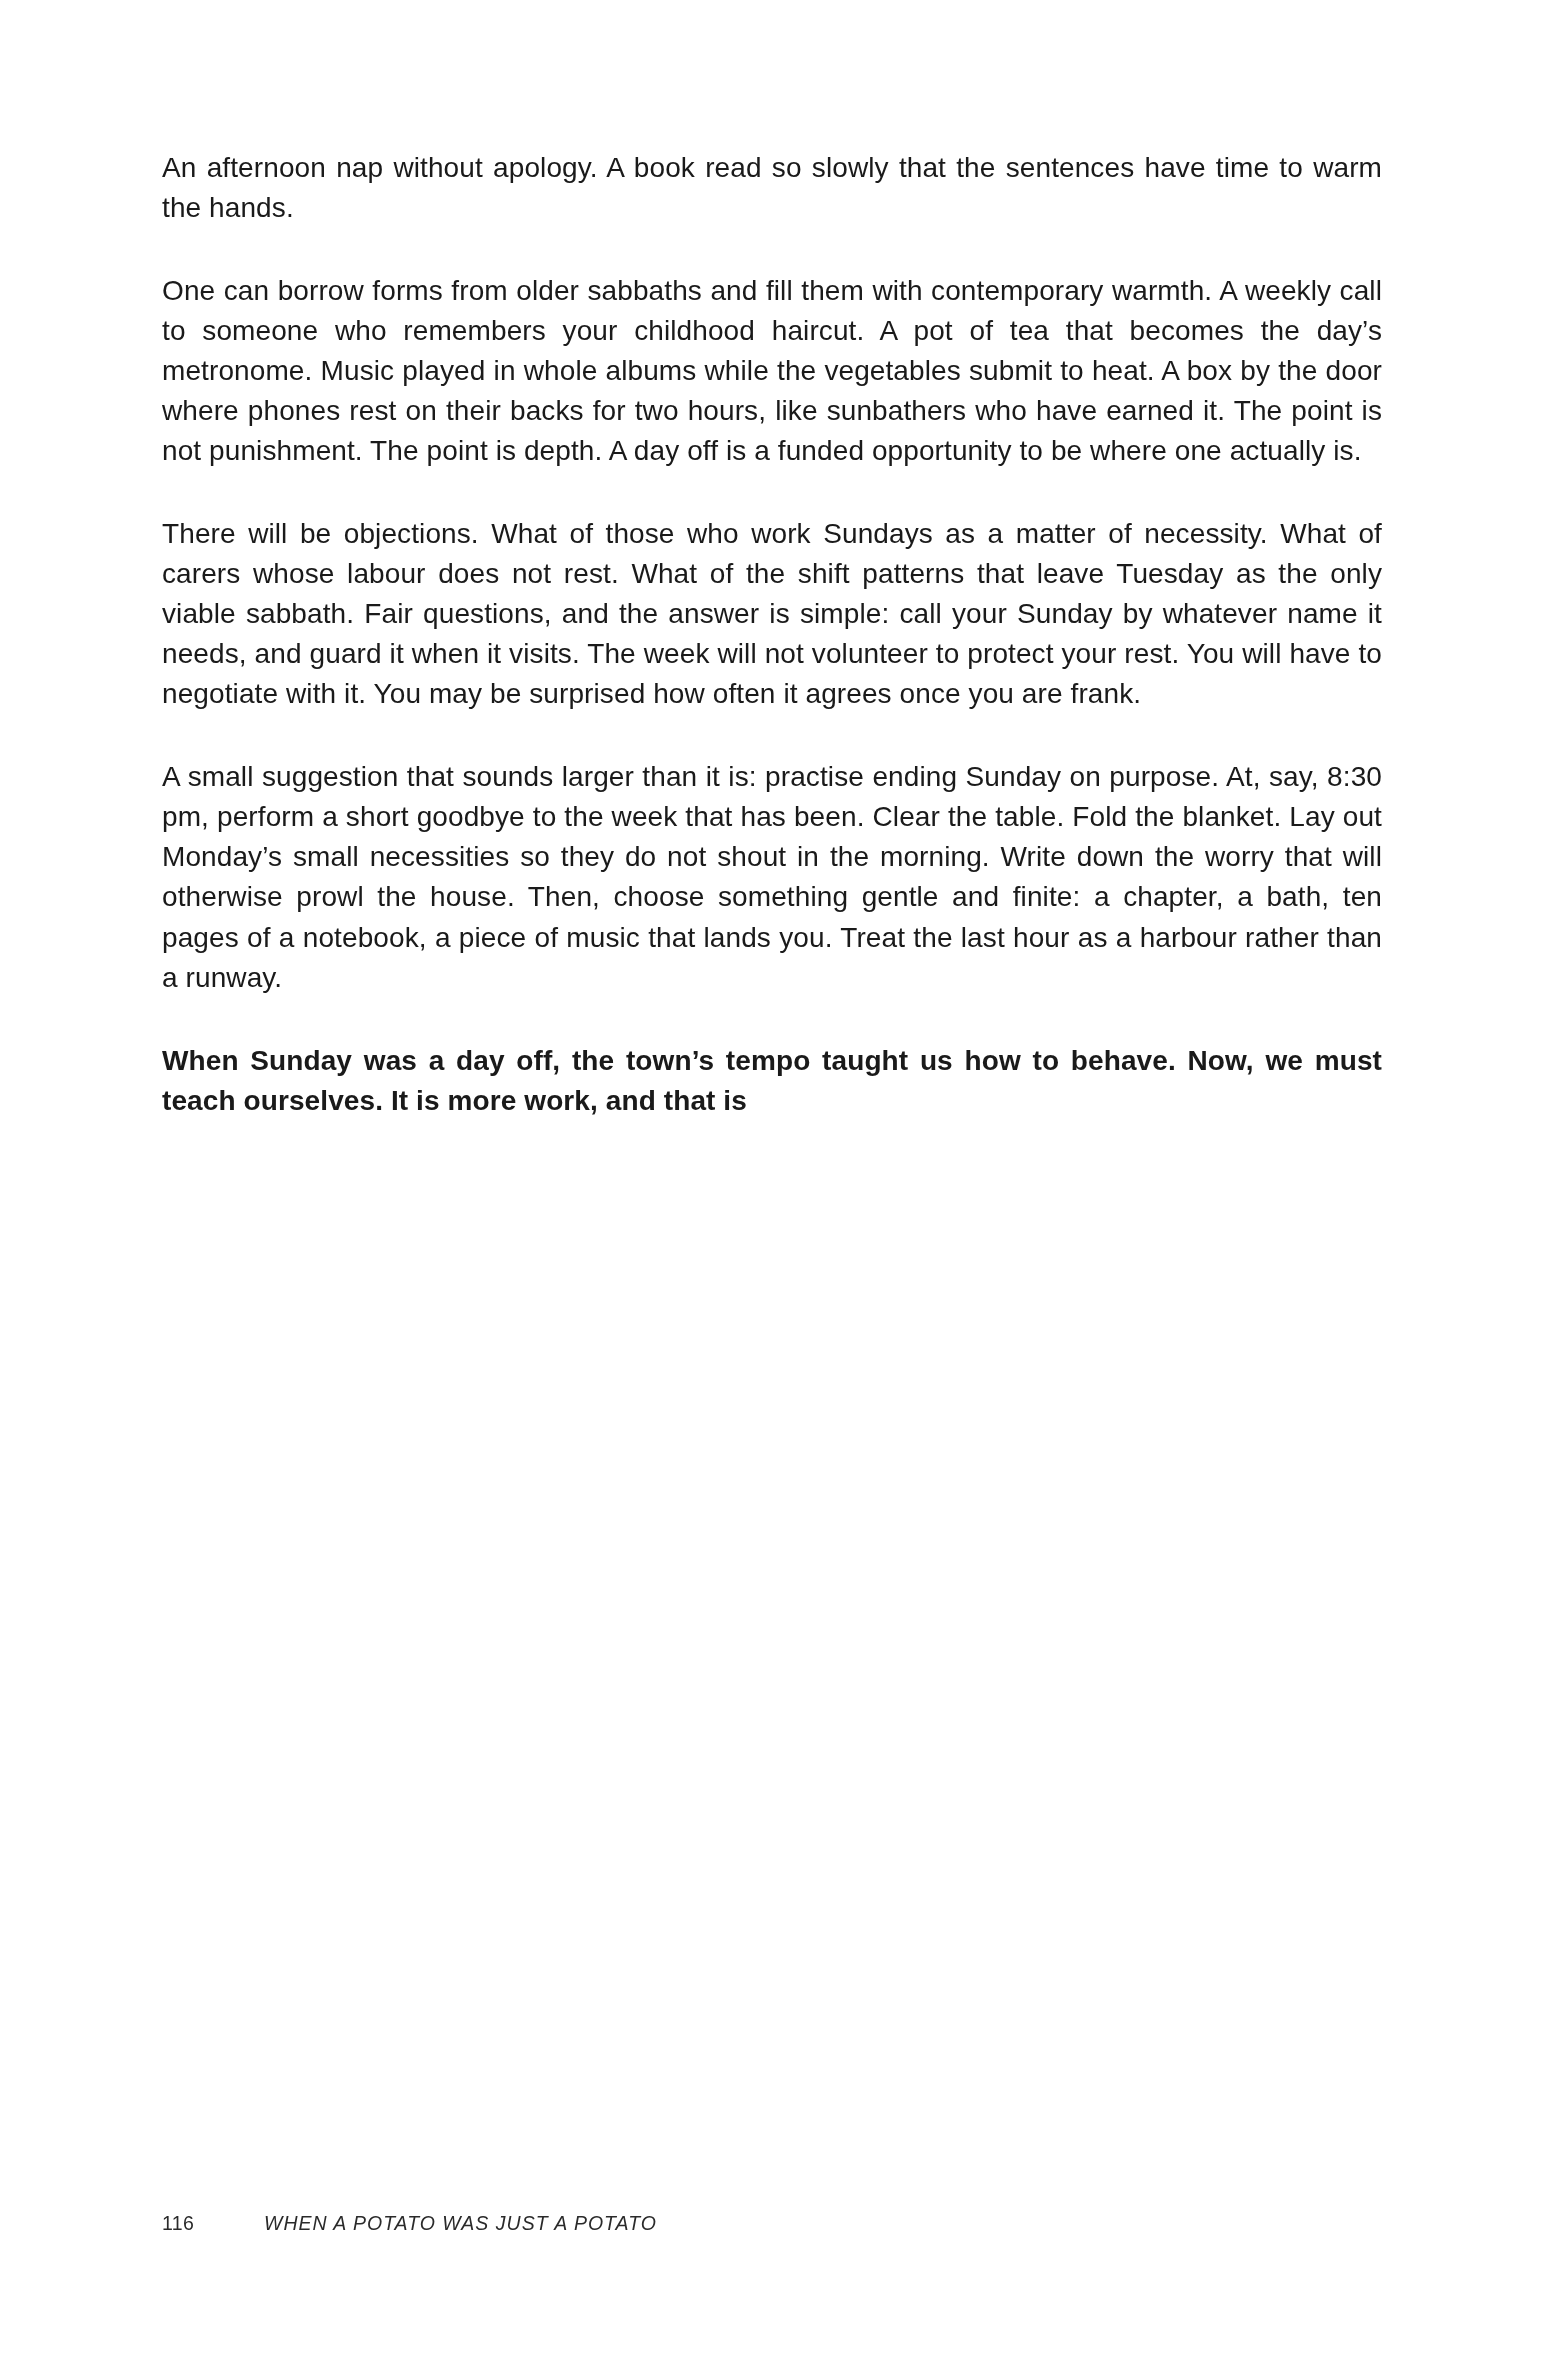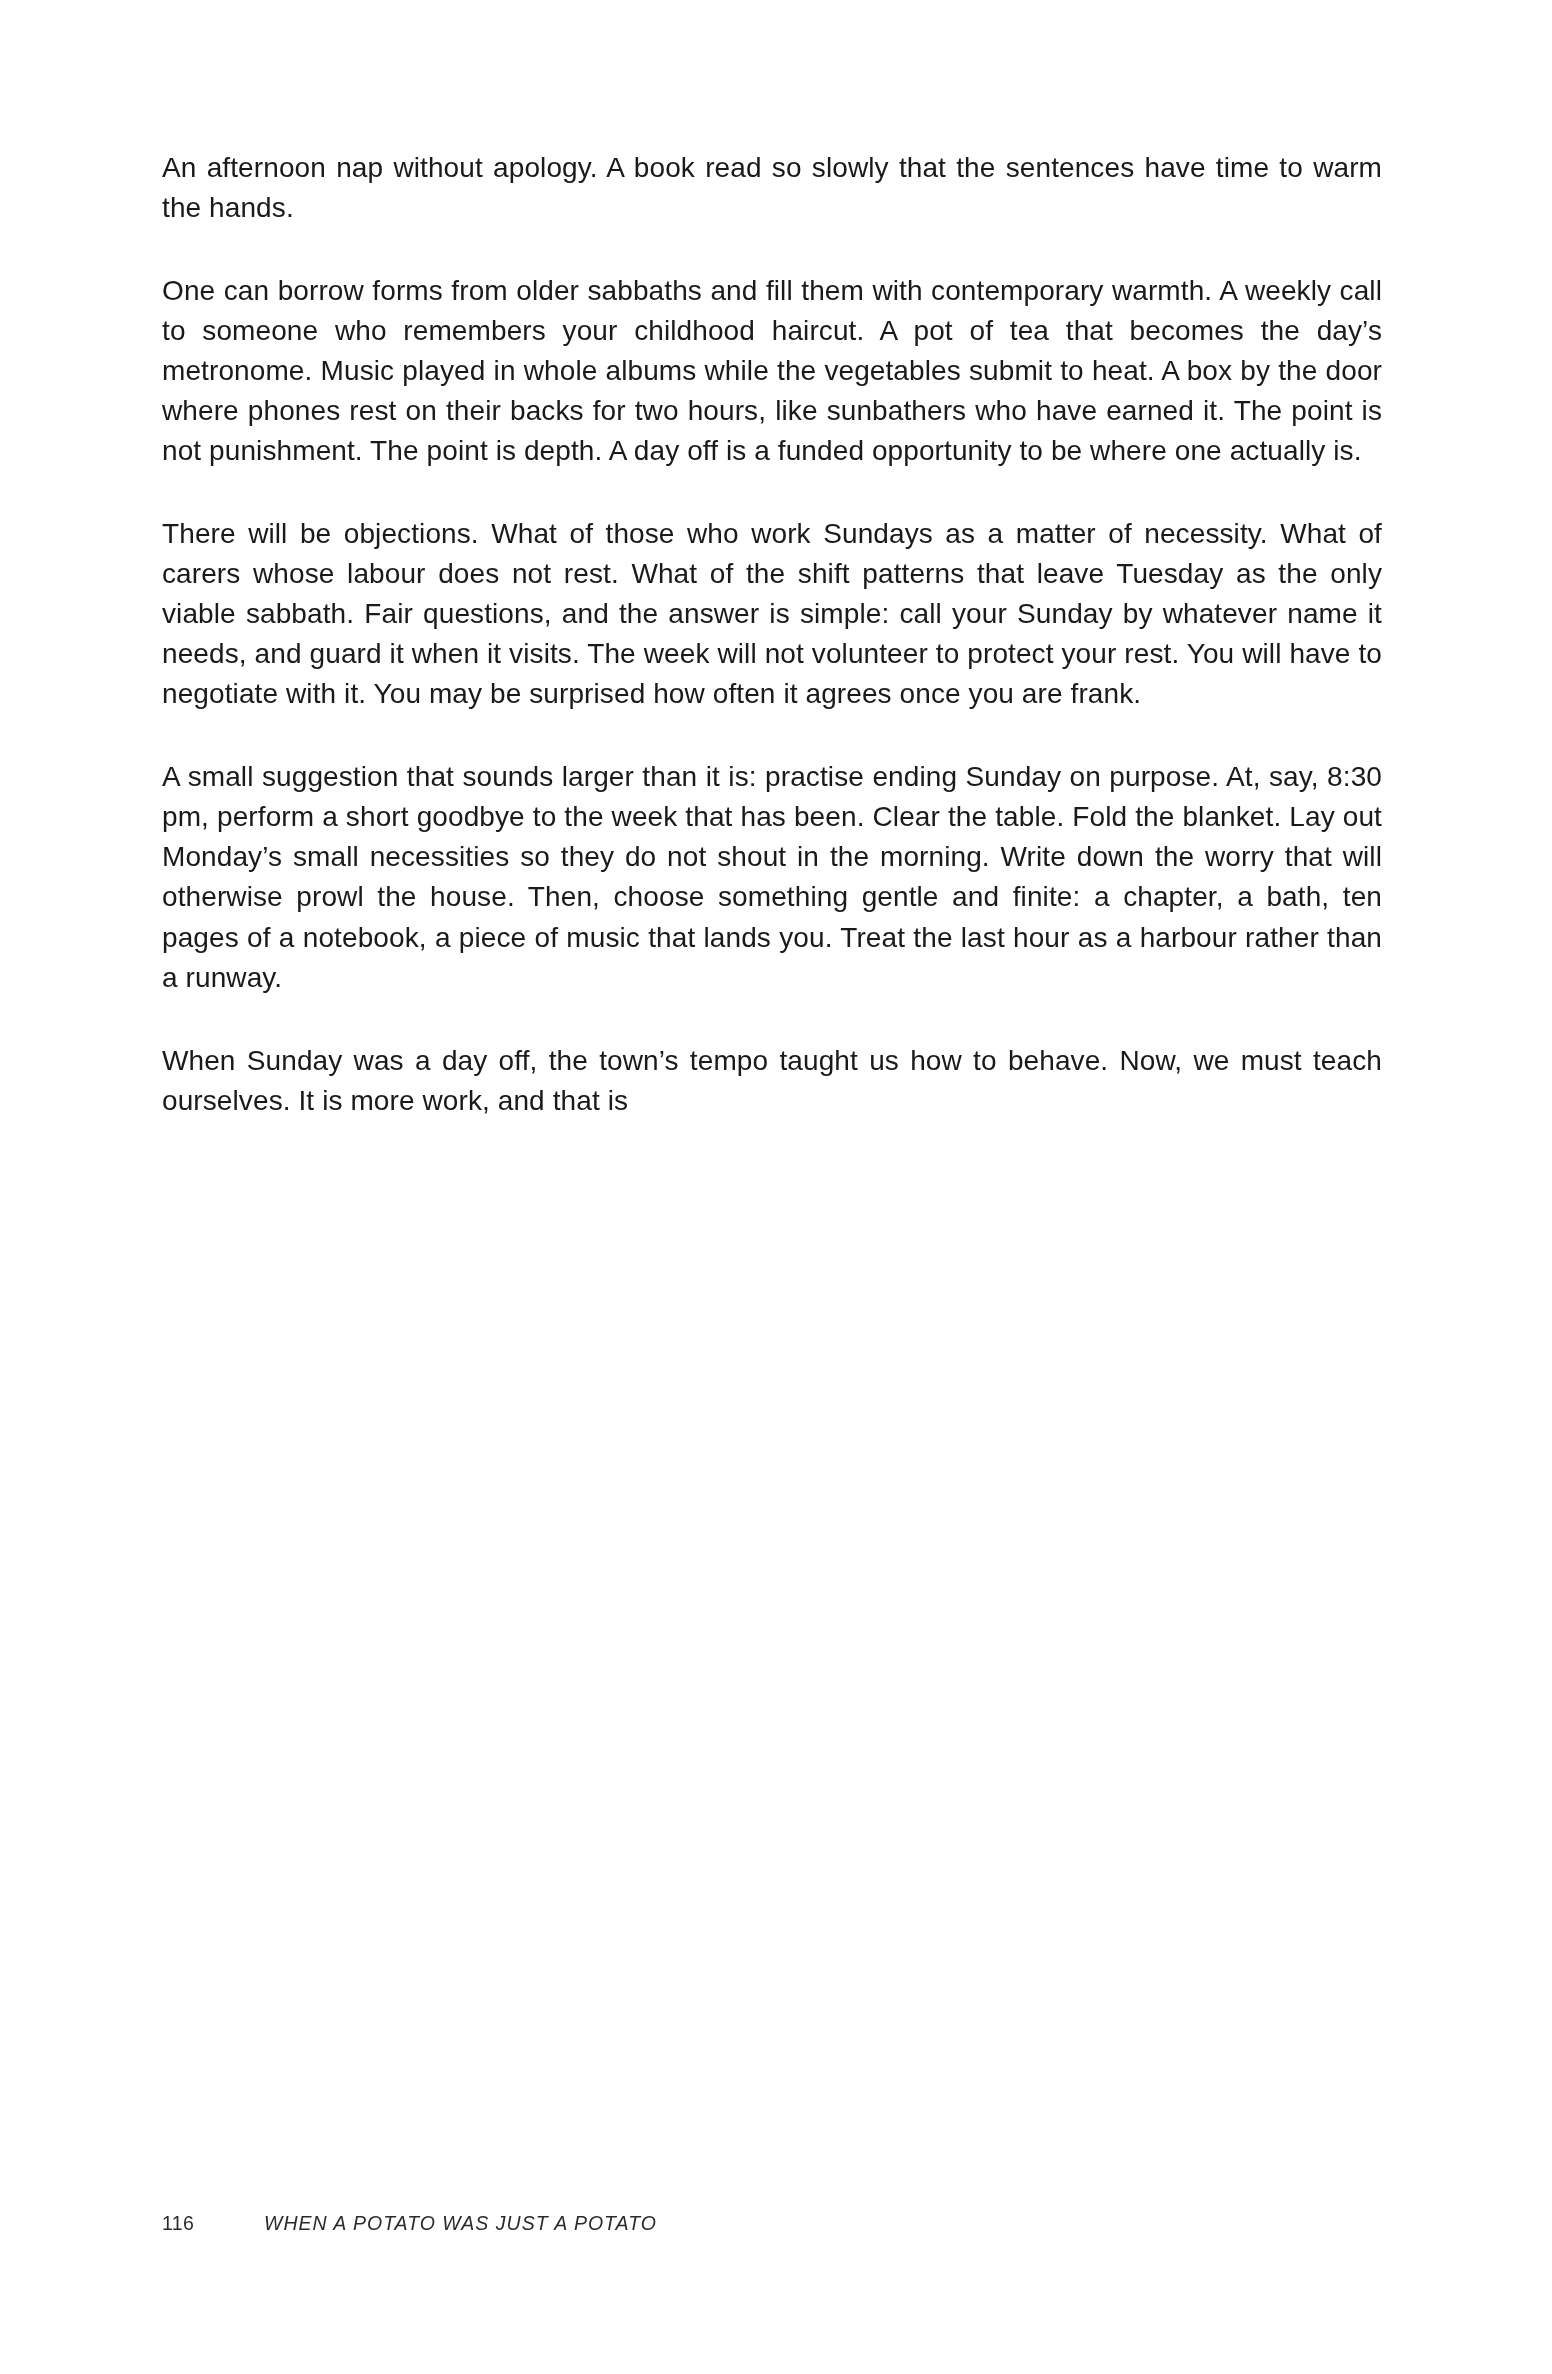--- a/index.html
+++ b/index.html
@@ -31,20 +31,21 @@
     font-size: 28px;
     line-height: 1.43;
     text-align: justify;
     text-justify: inter-word;
     margin: 0 0 43px 0;
     color: #1a1a1a;
     letter-spacing: 0.1px;
   }
   .para:last-of-type {
     margin-bottom: 0;
+    font-weight: bold;
   }
   .footer {
     position: absolute;
     left: 162px;
     top: 2212px;
     width: 1220px;
     display: flex;
     align-items: flex-end;
   }
   .folio {

